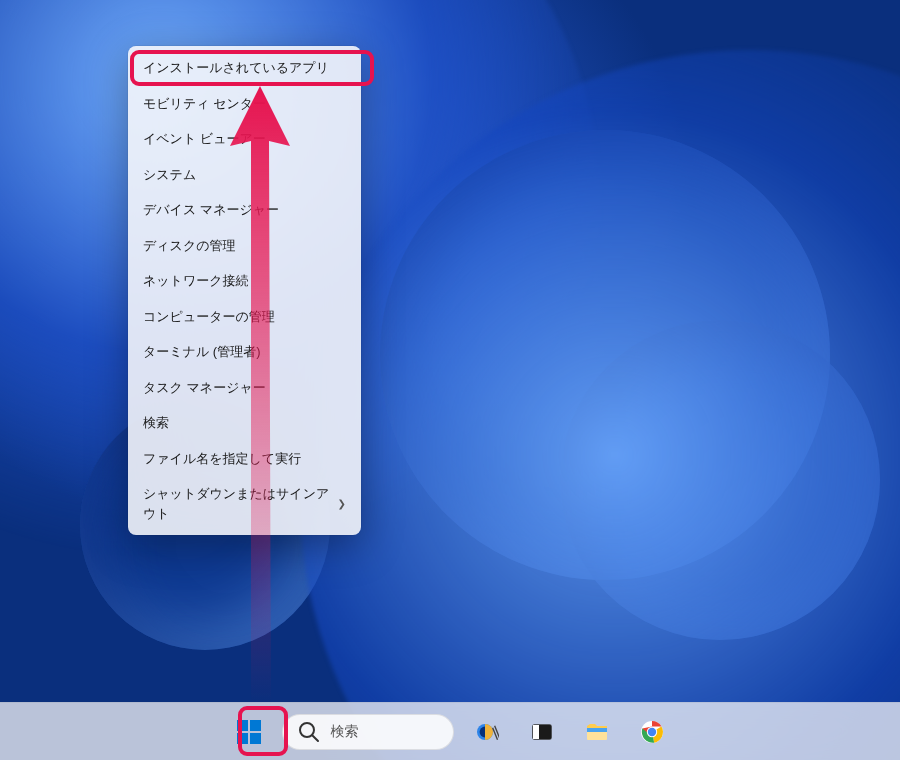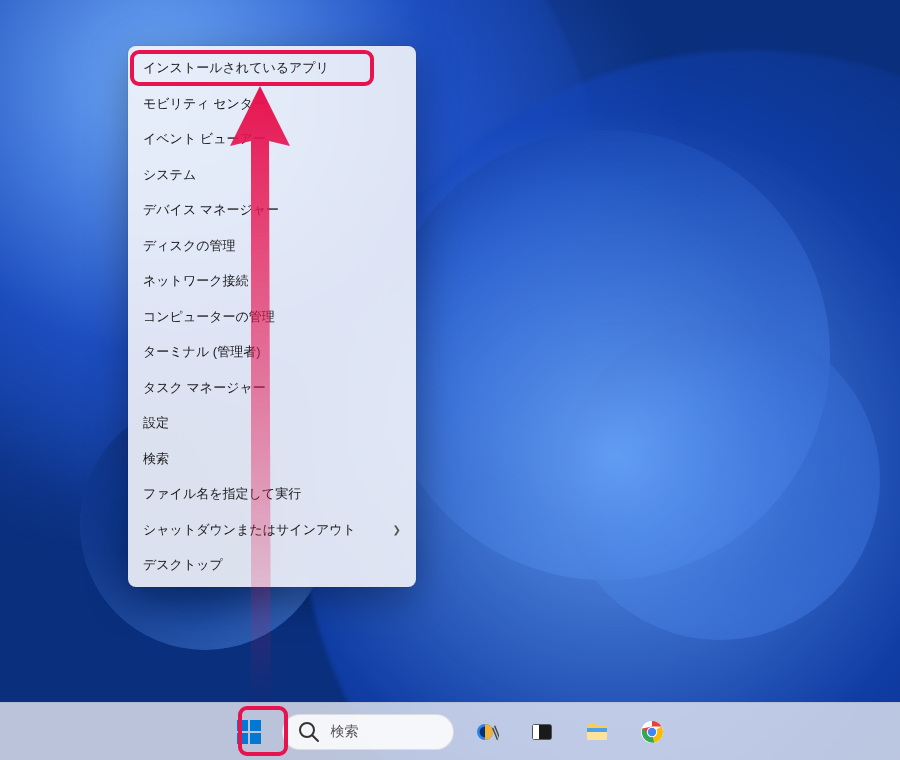--- a/index.html
+++ b/index.html
@@ -52,21 +52,21 @@
       box-shadow: inset 20px 20px 60px rgba(10,40,120,0.6), inset -20px -20px 60px rgba(120,180,255,0.4);
     }
     .swirl.s1 { width: 450px; height: 450px; left: 380px; top: 130px; }
     .swirl.s2 { width: 320px; height: 320px; left: 560px; top: 320px; }
     .swirl.s3 { width: 250px; height: 250px; left: 80px; top: 400px; background: rgba(20,70,170,0.45); }
 
     .context-menu {
       position: absolute;
       left: 128px;
       top: 46px;
-      width: 288px;
+      width: 233px;
       background: rgba(248,248,250,0.88);
       backdrop-filter: blur(30px);
       border-radius: 8px;
       box-shadow: 0 10px 40px rgba(0,0,0,0.35), 0 0 0 1px rgba(0,0,0,0.05);
       padding: 4px 0;
     }
     .menu-item {
       padding: 8px 15px;
       font-size: 13px;
       color: #1a1a1a;
@@ -211,34 +211,28 @@
   <div class="menu-item">
     <span>コンピューターの管理</span>
   </div>
   <div class="menu-item">
     <span>ターミナル (管理者)</span>
   </div>
   <div class="menu-item">
     <span>タスク マネージャー</span>
   </div>
   <div class="menu-item">
-    <span>設定</span>
-  </div>
-  <div class="menu-item">
     <span>検索</span>
   </div>
   <div class="menu-item">
     <span>ファイル名を指定して実行</span>
   </div>
   <div class="menu-item">
     <span>シャットダウンまたはサインアウト</span>
     <span class="chevron">❯</span>
-  </div>
-  <div class="menu-item">
-    <span>デスクトップ</span>
   </div>
 </div>
 
 <div class="highlight-box"></div>
 
 <svg class="arrow-annotation" width="70" height="620" viewBox="0 0 70 620">
   <defs>
     <linearGradient id="arrGrad" x1="0" y1="0" x2="0" y2="1">
       <stop offset="0%" stop-color="#e6134f" stop-opacity="1"></stop>
       <stop offset="100%" stop-color="#e6134f" stop-opacity="0"></stop>

